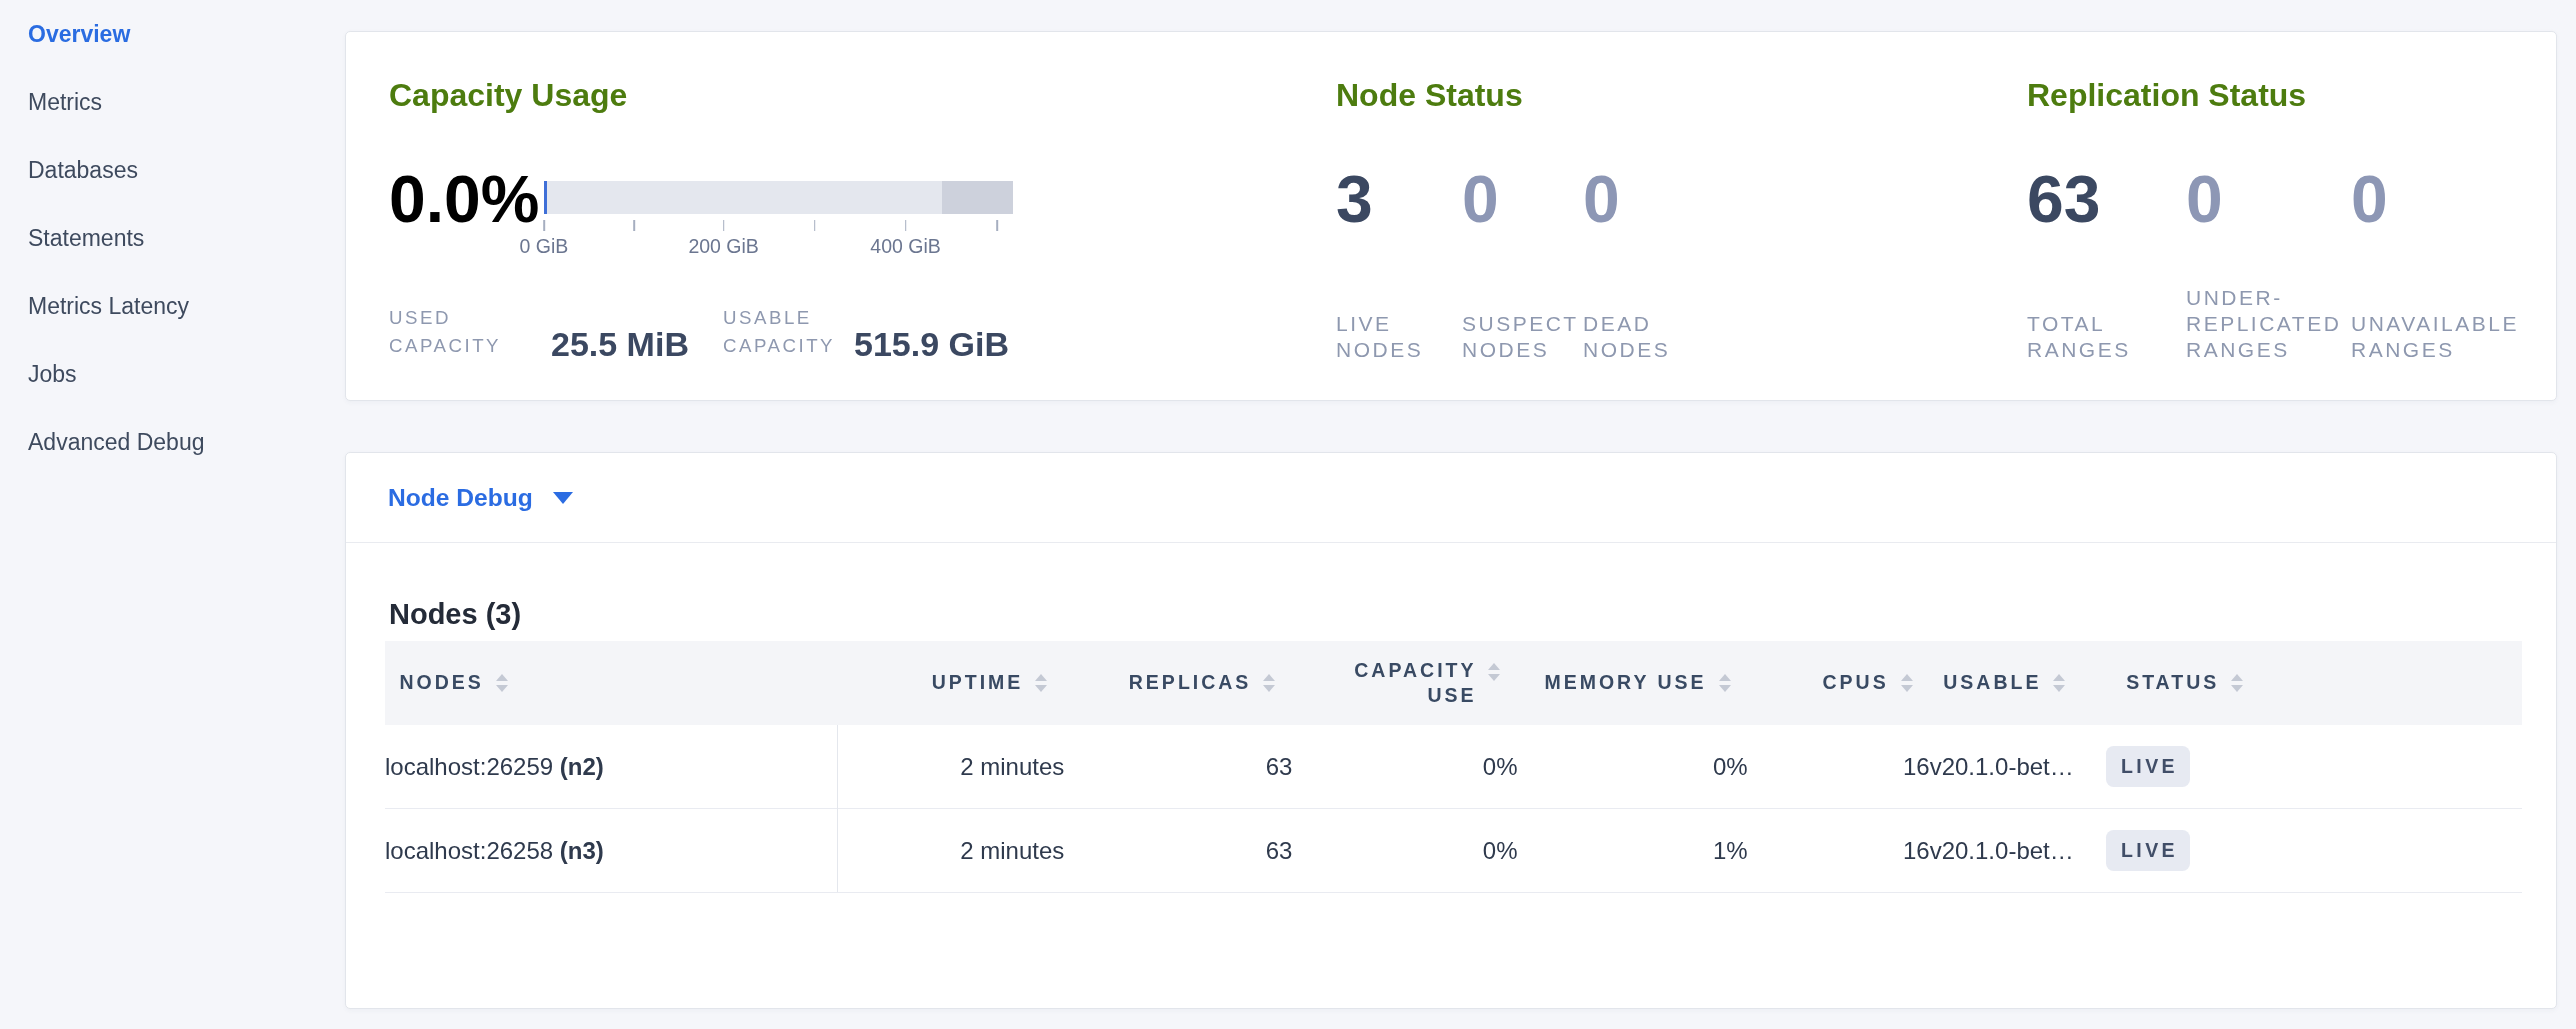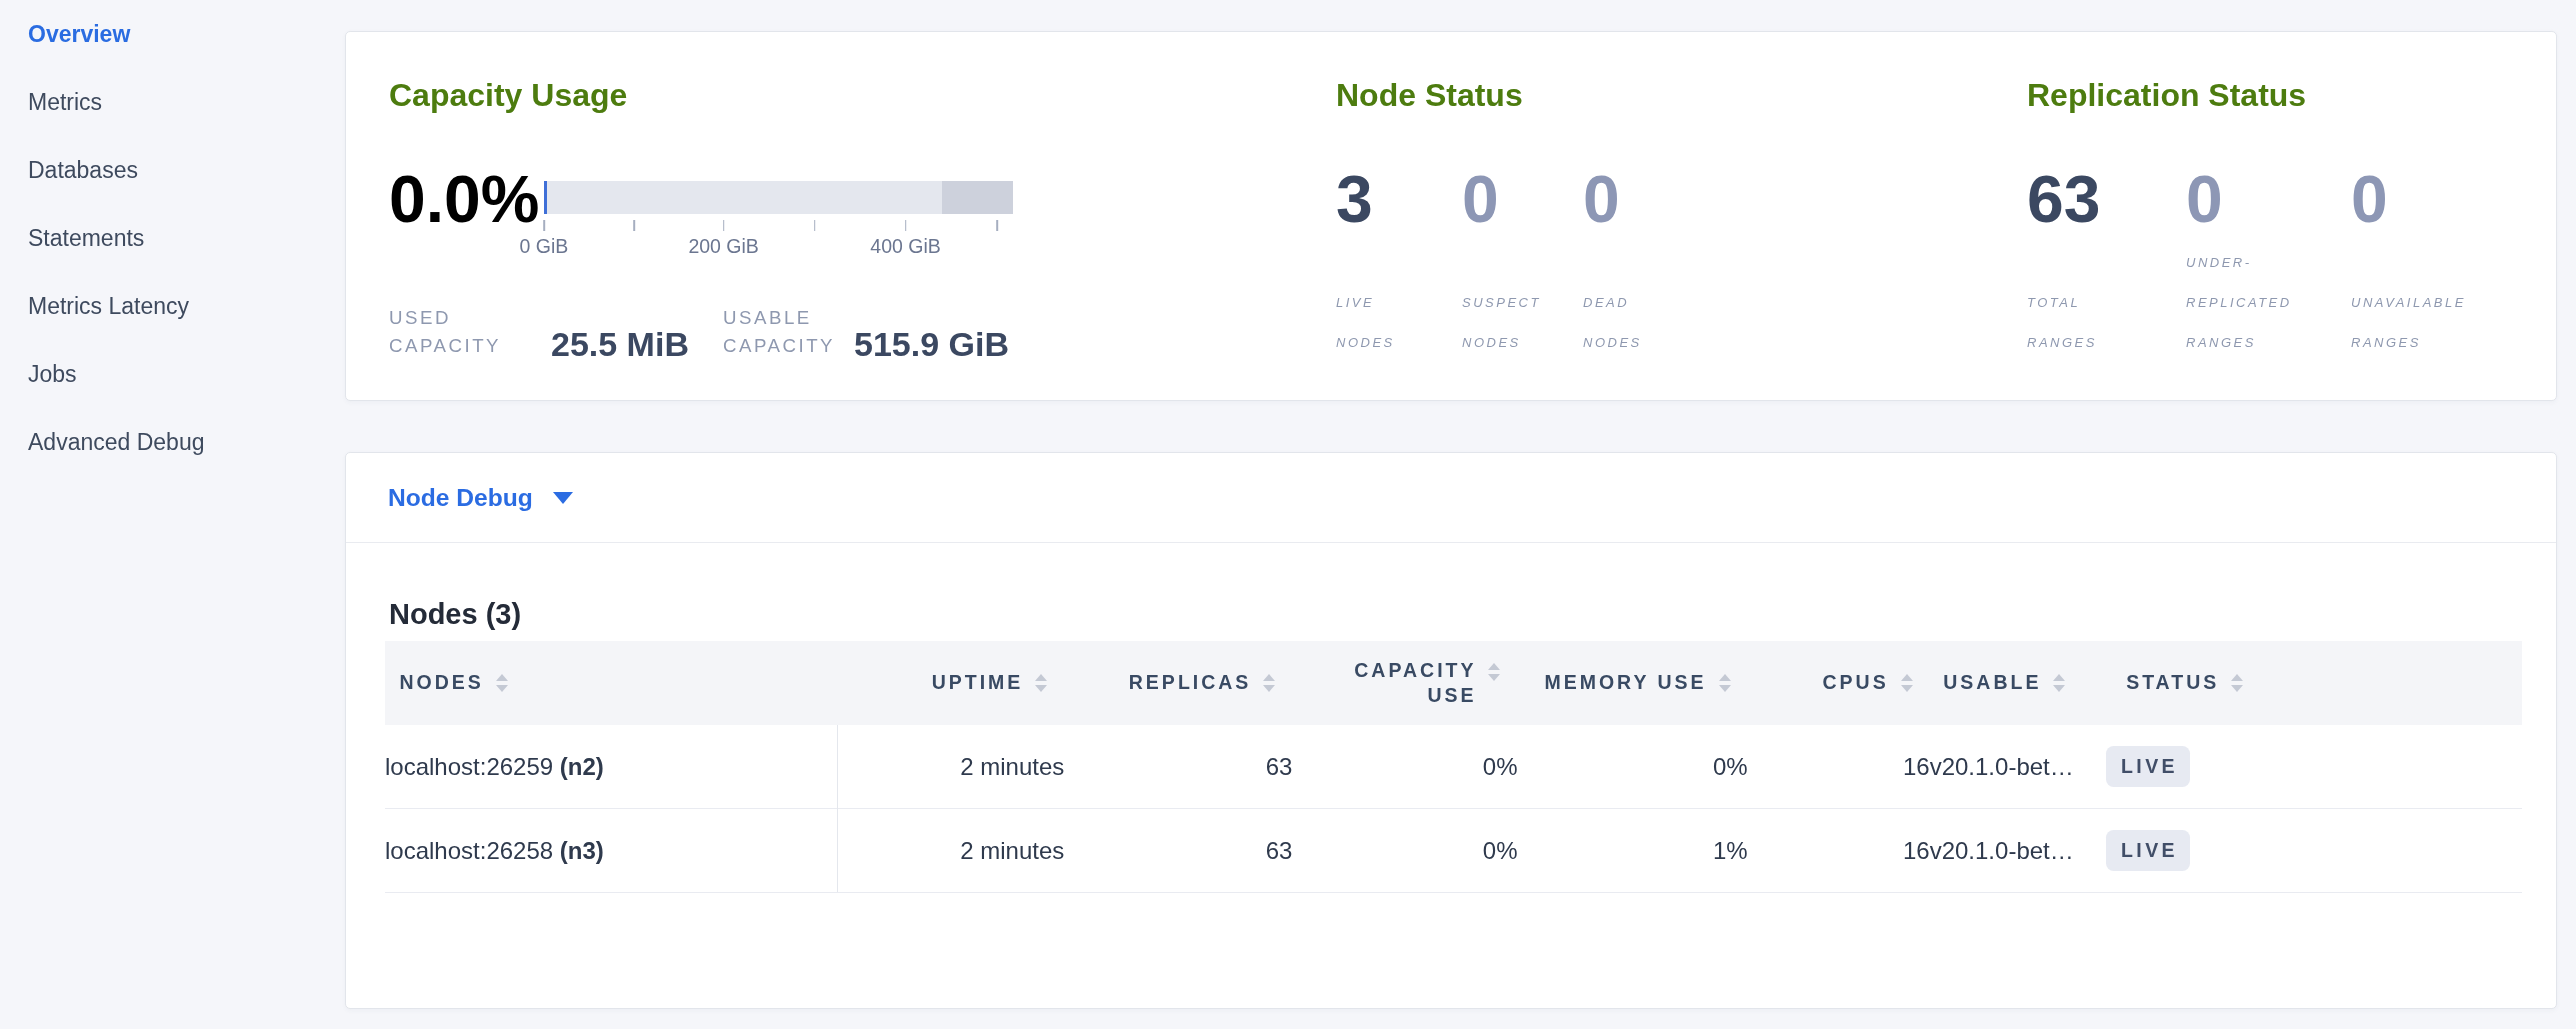--- a/index.html
+++ b/index.html
@@ -63,22 +63,22 @@
   }
 
   
   .stats { position:absolute; top:134px; display:flex; }
   .stats-nodes { left:990px; }
   .stats-repl  { left:1681px; }
   .stat { display:flex; flex-direction:column; height:197px; }
   .stat-value { font-size:66px; line-height:66px; font-weight:700; color:#3b4861; }
   .stat-value.muted { color:#8d97b5; }
   .stat-label {
-    margin-top:auto; font-size:13px; letter-spacing:2.5px; color:#8e98af;
-    line-height:40px; white-space:pre-line;font-style:italic;
+    margin-top:auto; font-size:21px; letter-spacing:2.5px; color:#8e98af;
+    line-height:26px; white-space:pre-line;
   }
 
   
   .nodelist-bar {
     height:89px; border-bottom:1.7px solid #e9ebf0;
     display:flex; align-items:center; padding-left:42px;
   }
   .nodelist-link {
     display:flex; align-items:center; cursor:pointer;
     font-size:24.6px; font-weight:600; color:#2b6ce2;

